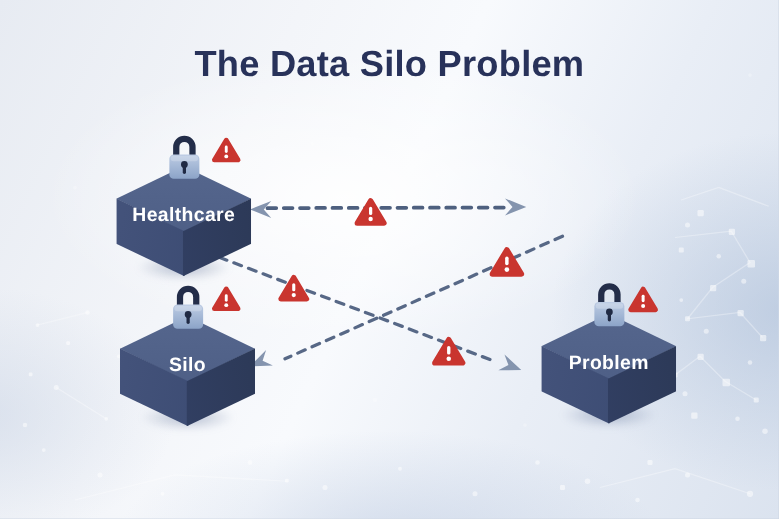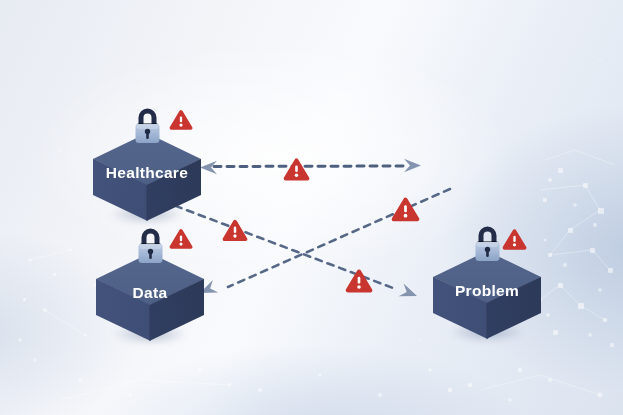--- a/index.html
+++ b/index.html
@@ -155,20 +155,21 @@
         <rect x="6.5" y="20.5" width="22" height="4.5" rx="2.2" fill="#ffffff" opacity=".22"></rect>
         <circle cx="17.5" cy="27.5" r="2.7" fill="#202a44"></circle>
         <rect x="16.2" y="28.5" width="2.6" height="6.6" rx="1.3" fill="#202a44"></rect>
       </symbol>
       <symbol id="arrow-head" viewBox="-18 -8 19 16">
         <path d="M0 0 L-17 -6.8 L-11 0 L-17 6.8 Z" fill="#8494ae"></path>
       </symbol>
     </defs>
   </svg>
 
+  <h1 class="title">The Data Silo Problem</h1>
 
   <svg class="connections" viewBox="0 0 623 415">
     <g>
       <line class="conn-line h" x1="214" y1="166.5" x2="404" y2="166"></line>
       <path class="arrowhead" d="M0 0 L-17 -6.8 L-11 0 L-17 6.8 Z" transform="translate(421,165.5)"></path>
       <path class="arrowhead" d="M0 0 L-17 -6.8 L-11 0 L-17 6.8 Z" transform="translate(200,167.5) rotate(180)"></path>
     </g>
     <g>
       <line class="conn-line d" x1="152" y1="197" x2="397" y2="289.5"></line>
       <path class="arrowhead" d="M0 0 L-17 -6.8 L-11 0 L-17 6.8 Z" transform="translate(417,296) rotate(21)"></path>
@@ -205,21 +206,21 @@
         <use href="#warn-tri"></use>
       </svg>
   </div>
 
 
   <div class="silo silo-tech">
     <div class="cube-shadow"></div>
     <div class="face face-top"></div>
     <div class="face face-left"></div>
     <div class="face face-right"></div>
-    <div class="cube-label">Data</div>
+    <div class="cube-label">Silo</div>
     <svg class="lock" viewBox="0 0 34 46">
         <use href="#padlock"></use>
       </svg>
     <svg class="badge" viewBox="0 0 24 22">
         <use href="#warn-tri"></use>
       </svg>
   </div>
 
   <div class="silo silo-research">
     <div class="cube-shadow"></div>

